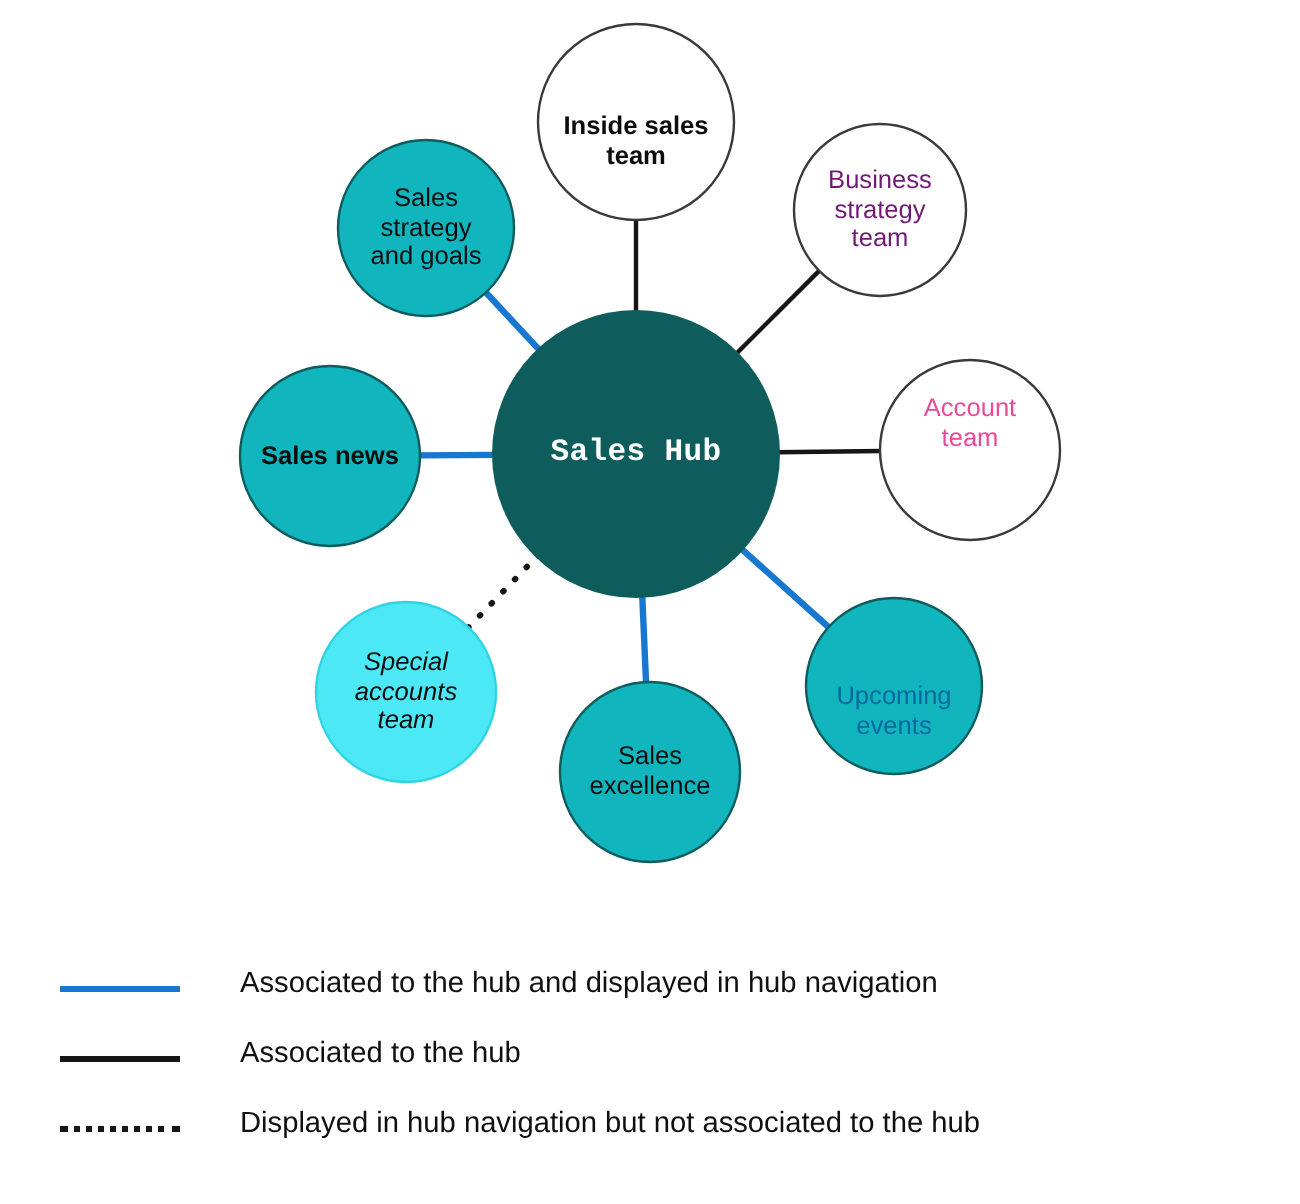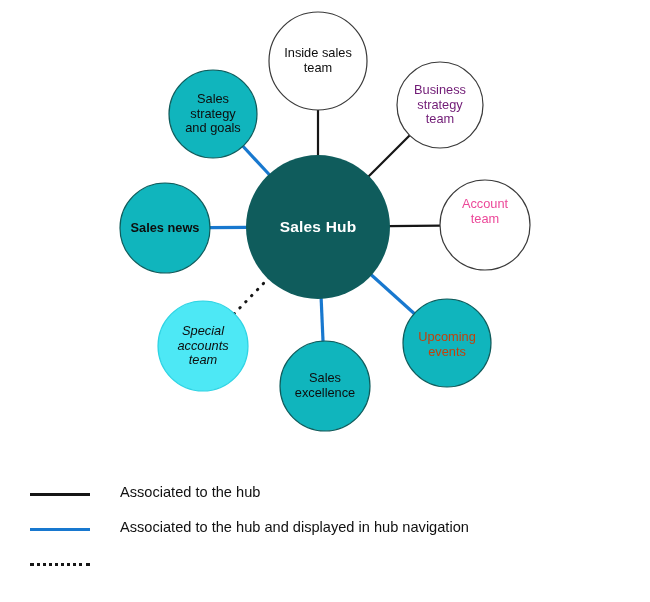--- a/index.html
+++ b/index.html
@@ -29,20 +29,21 @@
     text-align: center;
     line-height: 1.16;
     pointer-events: none;
     white-space: pre-line;
   }
   .hub-label {
     font-size: 15.5px;
     font-weight: bold;
     color: #ffffff;
     letter-spacing: 0.2px;
+    font-family: Liberation Mono, monospace;
   }
   .spoke-label {
     font-size: 12.8px;
     font-weight: normal;
     color: #0d0d0d;
   }
   .legend {
     position: absolute;
     left: 0;
     top: 476px;
@@ -97,44 +98,45 @@
       <circle cx="447" cy="343" r="44" fill="#10b5bd" stroke="#0f5c5c" stroke-width="1.2"></circle>
       <circle cx="325" cy="386" r="45" fill="#10b5bd" stroke="#0f5c5c" stroke-width="1.2"></circle>
       <circle cx="203" cy="346" r="45" fill="#4de8f5" stroke="#2fd4e4" stroke-width="1.2"></circle>
       <circle cx="165" cy="228" r="45" fill="#10b5bd" stroke="#0f5c5c" stroke-width="1.2"></circle>
       <circle cx="318" cy="227" r="72" fill="#0f5c5c"></circle>
     </svg>
   <div id="labels-layer">
       <div class="node-label spoke-label" style="left: 169px; top: 70px; width: 88px; height: 88px; color: rgb(13, 13, 13);">Sales
 strategy
 and goals</div>
-      <div class="node-label spoke-label" style="left: 269px; top: 12px; width: 98px; height: 98px; color: rgb(13, 13, 13);">Inside sales
+      <div class="node-label spoke-label" style="left: 269px; top: 22px; width: 98px; height: 98px; color: rgb(13, 13, 13); font-weight: bold;">Inside sales
 team</div>
       <div class="node-label spoke-label" style="left: 397px; top: 62px; width: 86px; height: 86px; color: #701a75;">Business
 strategy
 team</div>
       <div class="node-label spoke-label" style="left: 440px; top: 167px; width: 90px; height: 90px; color: #ec4899;">Account
 team</div>
-      <div class="node-label spoke-label" style="left: 403px; top: 301px; width: 88px; height: 88px; color: #c2410c;">Upcoming
+      <div class="node-label spoke-label" style="left: 403px; top: 312px; width: 88px; height: 88px; color: #0369a1;">Upcoming
 events</div>
       <div class="node-label spoke-label" style="left: 280px; top: 341px; width: 90px; height: 90px; color: rgb(13, 13, 13);">Sales
 excellence</div>
       <div class="node-label spoke-label" style="left: 158px; top: 301px; width: 90px; height: 90px; color: rgb(13, 13, 13); font-style: italic;">Special
 accounts
 team</div>
       <div class="node-label spoke-label" style="left: 120px; top: 183px; width: 90px; height: 90px; color: rgb(13, 13, 13); font-weight: bold;">Sales news</div>
       <div class="node-label hub-label" style="left: 246px; top: 155px; width: 144px; height: 144px; color: rgb(255, 255, 255);">Sales Hub</div>
     </div>
 </div>
 
 <div class="legend">
   <div class="legend-row">
+    <div class="legend-swatch solid-blue"></div>
+    <div class="legend-text">Associated to the hub and displayed in hub navigation</div>
+  </div>
+  <div class="legend-row">
     <div class="legend-swatch solid-black"></div>
     <div class="legend-text">Associated to the hub</div>
   </div>
   <div class="legend-row">
-    <div class="legend-swatch solid-blue"></div>
-    <div class="legend-text">Associated to the hub and displayed in hub navigation</div>
-  </div>
-  <div class="legend-row">
     <div class="legend-swatch dotted-black"></div>
+    <div class="legend-text">Displayed in hub navigation but not associated to the hub</div>
   </div>
 </div>
 
 </body></html>

